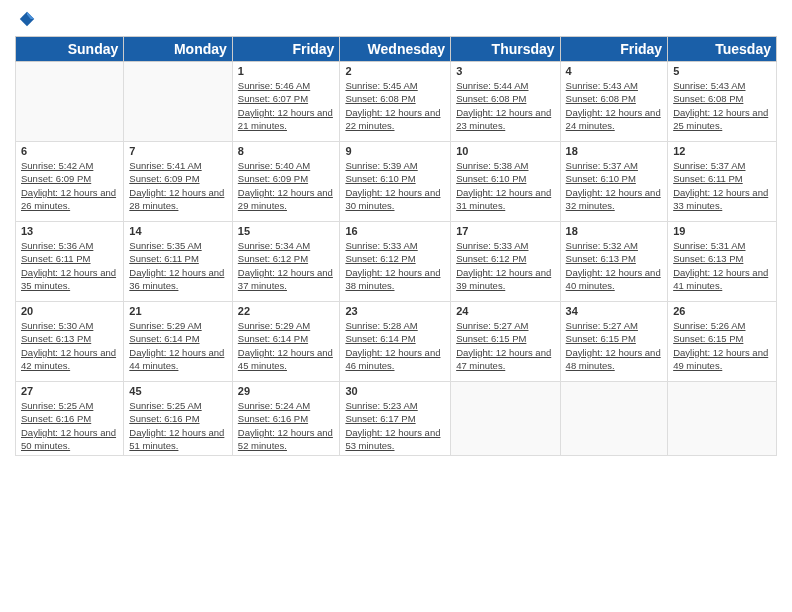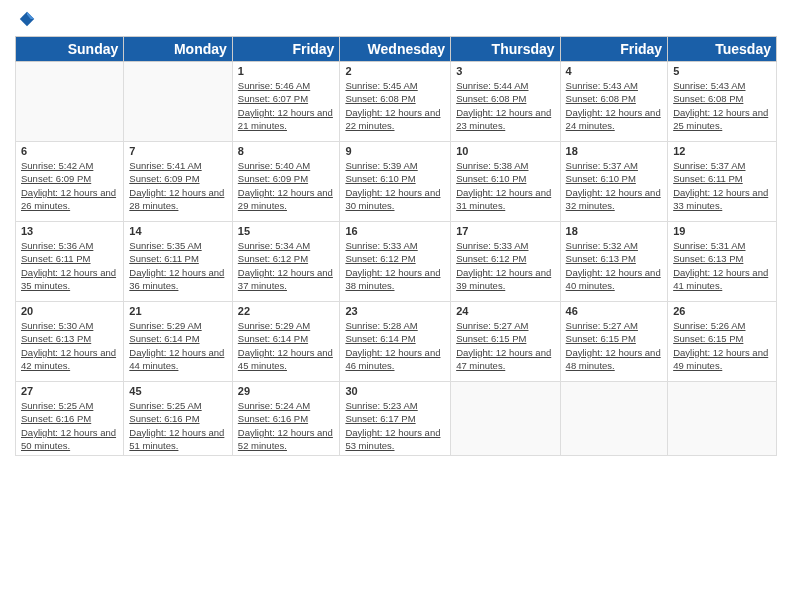--- a/index.html
+++ b/index.html
@@ -224,21 +224,21 @@
           </td>
           <td>
             <div class="day-num">23</div>
             <div class="day-info">Sunrise: 5:28 AM<br>Sunset: 6:14 PM<br>Daylight: 12 hours and 46 minutes.</div>
           </td>
           <td>
             <div class="day-num">24</div>
             <div class="day-info">Sunrise: 5:27 AM<br>Sunset: 6:15 PM<br>Daylight: 12 hours and 47 minutes.</div>
           </td>
           <td>
-            <div class="day-num">46</div>
+            <div class="day-num">34</div>
             <div class="day-info">Sunrise: 5:27 AM<br>Sunset: 6:15 PM<br>Daylight: 12 hours and 48 minutes.</div>
           </td>
           <td>
             <div class="day-num">26</div>
             <div class="day-info">Sunrise: 5:26 AM<br>Sunset: 6:15 PM<br>Daylight: 12 hours and 49 minutes.</div>
           </td>
         </tr>
         <tr class="last-row">
           <td>
             <div class="day-num">27</div>

